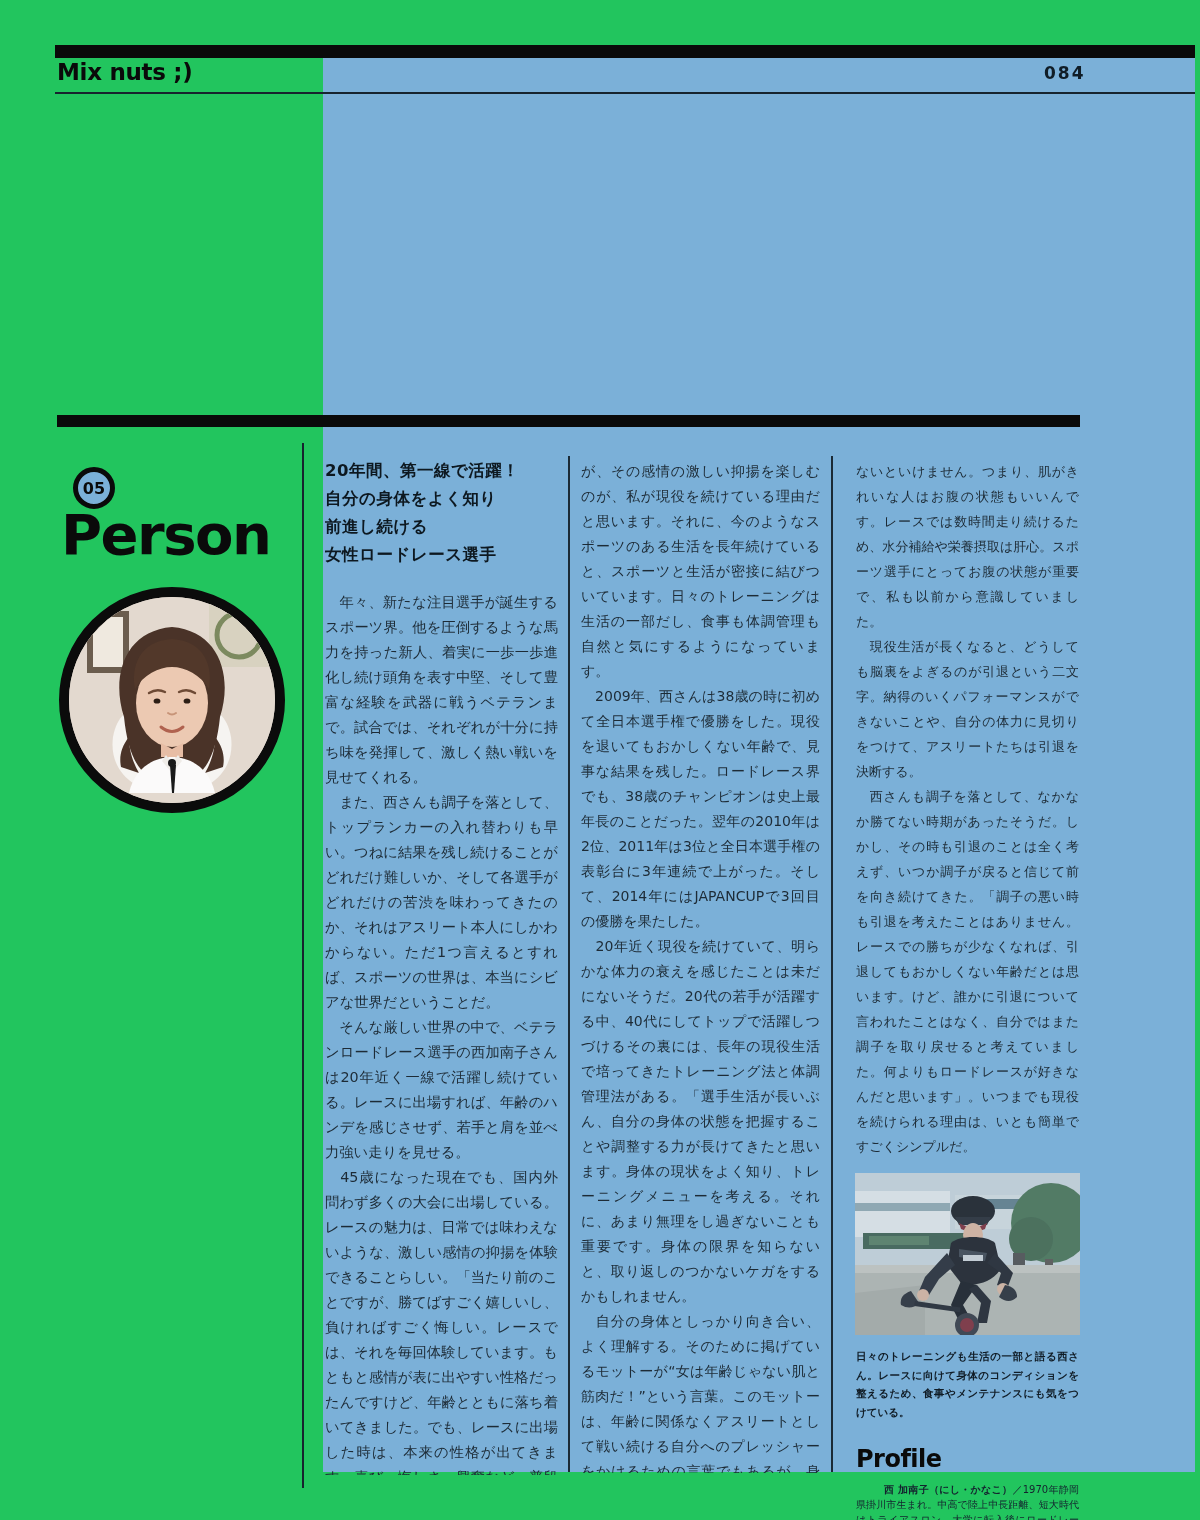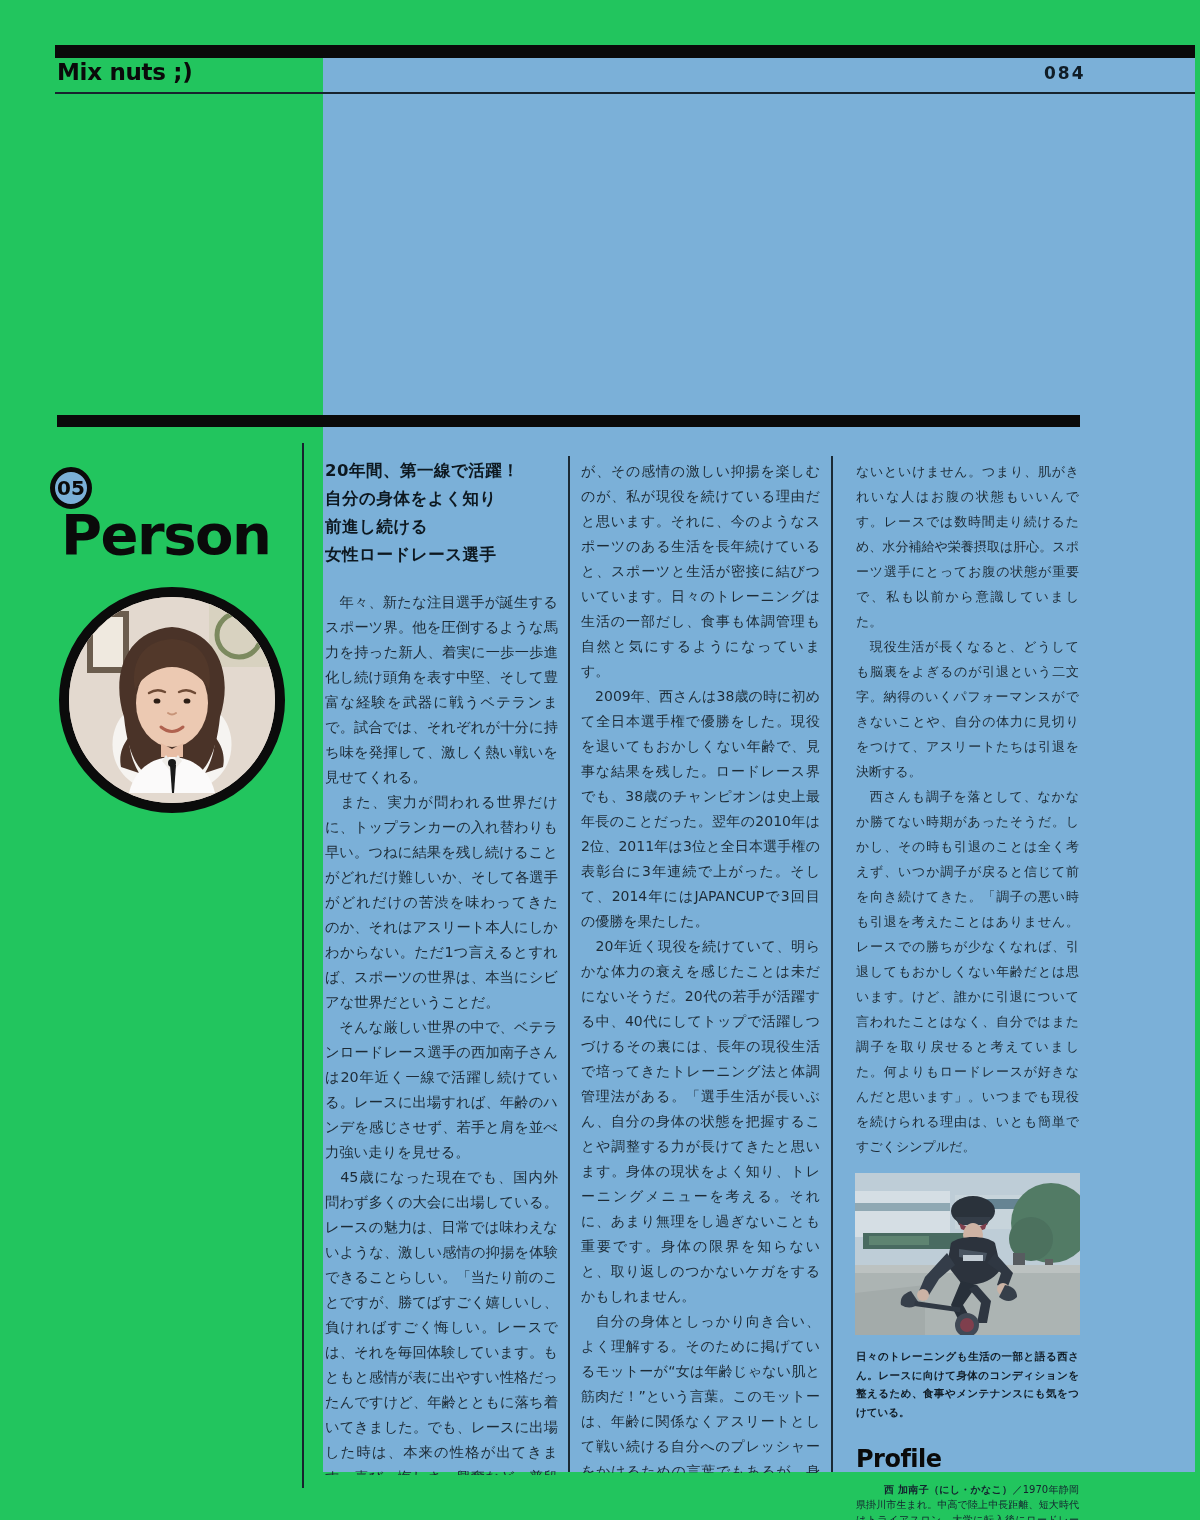--- a/index.html
+++ b/index.html
@@ -12,23 +12,23 @@
   .header-rule{position:absolute;left:55px;top:92px;width:1140px;height:2px;background:#17242e;}
   .brand{position:absolute;left:57px;top:59px;font-size:23px;font-weight:800;color:#0a0a0a;letter-spacing:-0.3px;}
   .page-num{position:absolute;left:1044px;top:63px;font-size:17px;font-weight:800;color:#101d27;letter-spacing:2px;}
 
   .section-bar{position:absolute;left:57px;top:415px;width:1023px;height:12px;background:#0a0a0a;}
   .left-rule{position:absolute;left:302px;top:443px;width:2px;height:1045px;background:#17242e;}
   .divider{position:absolute;top:456px;width:2px;height:1016px;background:#1b2a35;}
   .divider-1{left:568px;}
   .divider-2{left:831px;}
 
-  .badge{position:absolute;left:50px;top:467px;width:32px;height:32px;border:5px solid #0a0a0a;border-radius:50%;
+  .badge{position:absolute;left:73px;top:467px;width:32px;height:32px;border:5px solid #0a0a0a;border-radius:50%;
          background:#7bb0d8;display:flex;align-items:center;justify-content:center;
-         font-size:20px;font-weight:800;color:#0a0a0a;}
+         font-size:16px;font-weight:800;color:#0a0a0a;}
   .title-line{position:absolute;font-size:56px;font-weight:800;color:#0a0a0a;letter-spacing:-1.5px;line-height:1;}
   .title-good{left:116px;top:450px;}
   .title-person{left:61px;top:507px;}
 
   .portrait{position:absolute;left:59px;top:587px;width:206px;height:206px;border:10px solid #0b0b0b;
             border-radius:50%;overflow:hidden;background:#ddd3c8;}
   .portrait svg{display:block;}
 
   .col{position:absolute;}
   .col1{left:325px;top:457px;width:233px;height:1018px;overflow:hidden;}
@@ -101,21 +101,21 @@
   </div>
 
   <div class="col col1">
     <div class="headline">
       <div>20年間、第一線で活躍！</div>
       <div>自分の身体をよく知り</div>
       <div>前進し続ける</div>
       <div>女性ロードレース選手</div>
     </div>
     <p class="body-p">　年々、新たな注目選手が誕生するスポーツ界。他を圧倒するような馬力を持った新人、着実に一歩一歩進化し続け頭角を表す中堅、そして豊富な経験を武器に戦うベテランまで。試合では、それぞれが十分に持ち味を発揮して、激しく熱い戦いを見せてくれる。</p>
-    <p class="body-p">　また、実力が問われる世界だけに、トップランカーの入れ替わりも早い。つねに結果を残し続けることがどれだけ難しいか、そして各選手がどれだけの苦渋を味わってきたのか、それはアスリート本人にしかわからない。ただ1つ言えるとすれば、スポーツの世界は、本当にシビアな世界だということだ。</p>
+    <p class="body-p">　また、西さんも調子を落として、トップランカーの入れ替わりも早い。つねに結果を残し続けることがどれだけ難しいか、そして各選手がどれだけの苦渋を味わってきたのか、それはアスリート本人にしかわからない。ただ1つ言えるとすれば、スポーツの世界は、本当にシビアな世界だということだ。</p>
     <p class="body-p">　そんな厳しい世界の中で、ベテランロードレース選手の西加南子さんは20年近く一線で活躍し続けている。レースに出場すれば、年齢のハンデを感じさせず、若手と肩を並べ力強い走りを見せる。</p>
     <p class="body-p">　45歳になった現在でも、国内外問わず多くの大会に出場している。レースの魅力は、日常では味わえないような、激しい感情の抑揚を体験できることらしい。「当たり前のことですが、勝てばすごく嬉しいし、負ければすごく悔しい。レースでは、それを毎回体験しています。もともと感情が表に出やすい性格だったんですけど、年齢とともに落ち着いてきました。でも、レースに出場した時は、本来の性格が出てきます。喜び、悔しさ、興奮など、普段の生活では絶対に味わえない、大きな感情の揺れがレース中に湧き起こる。時々、ふと自分を客観視して『そんなに悔しがっても仕方ないのに……』とは思うのです</p>
   </div>
 
   <div class="col col2">
     <p class="body-p">が、その感情の激しい抑揚を楽しむのが、私が現役を続けている理由だと思います。それに、今のようなスポーツのある生活を長年続けていると、スポーツと生活が密接に結びついています。日々のトレーニングは生活の一部だし、食事も体調管理も自然と気にするようになっています。</p>
     <p class="body-p">　2009年、西さんは38歳の時に初めて全日本選手権で優勝をした。現役を退いてもおかしくない年齢で、見事な結果を残した。ロードレース界でも、38歳のチャンピオンは史上最年長のことだった。翌年の2010年は2位、2011年は3位と全日本選手権の表彰台に3年連続で上がった。そして、2014年にはJAPANCUPで3回目の優勝を果たした。</p>
     <p class="body-p">　20年近く現役を続けていて、明らかな体力の衰えを感じたことは未だにないそうだ。20代の若手が活躍する中、40代にしてトップで活躍しつづけるその裏には、長年の現役生活で培ってきたトレーニング法と体調管理法がある。「選手生活が長いぶん、自分の身体の状態を把握することや調整する力が長けてきたと思います。身体の現状をよく知り、トレーニングメニューを考える。それに、あまり無理をし過ぎないことも重要です。身体の限界を知らないと、取り返しのつかないケガをするかもしれません。</p>
     <p class="body-p">　自分の身体としっかり向き合い、よく理解する。そのために掲げているモットーが“女は年齢じゃない肌と筋肉だ！”という言葉。このモットーは、年齢に関係なくアスリートとして戦い続ける自分へのプレッシャーをかけるための言葉でもあるが、身体の状態を整えるための言葉でもある。「肌と筋肉の状態をよくするためには、まず血液がよくないといけない。そして、血液をよくするためには、お腹の調子がよく</p>
   </div>

